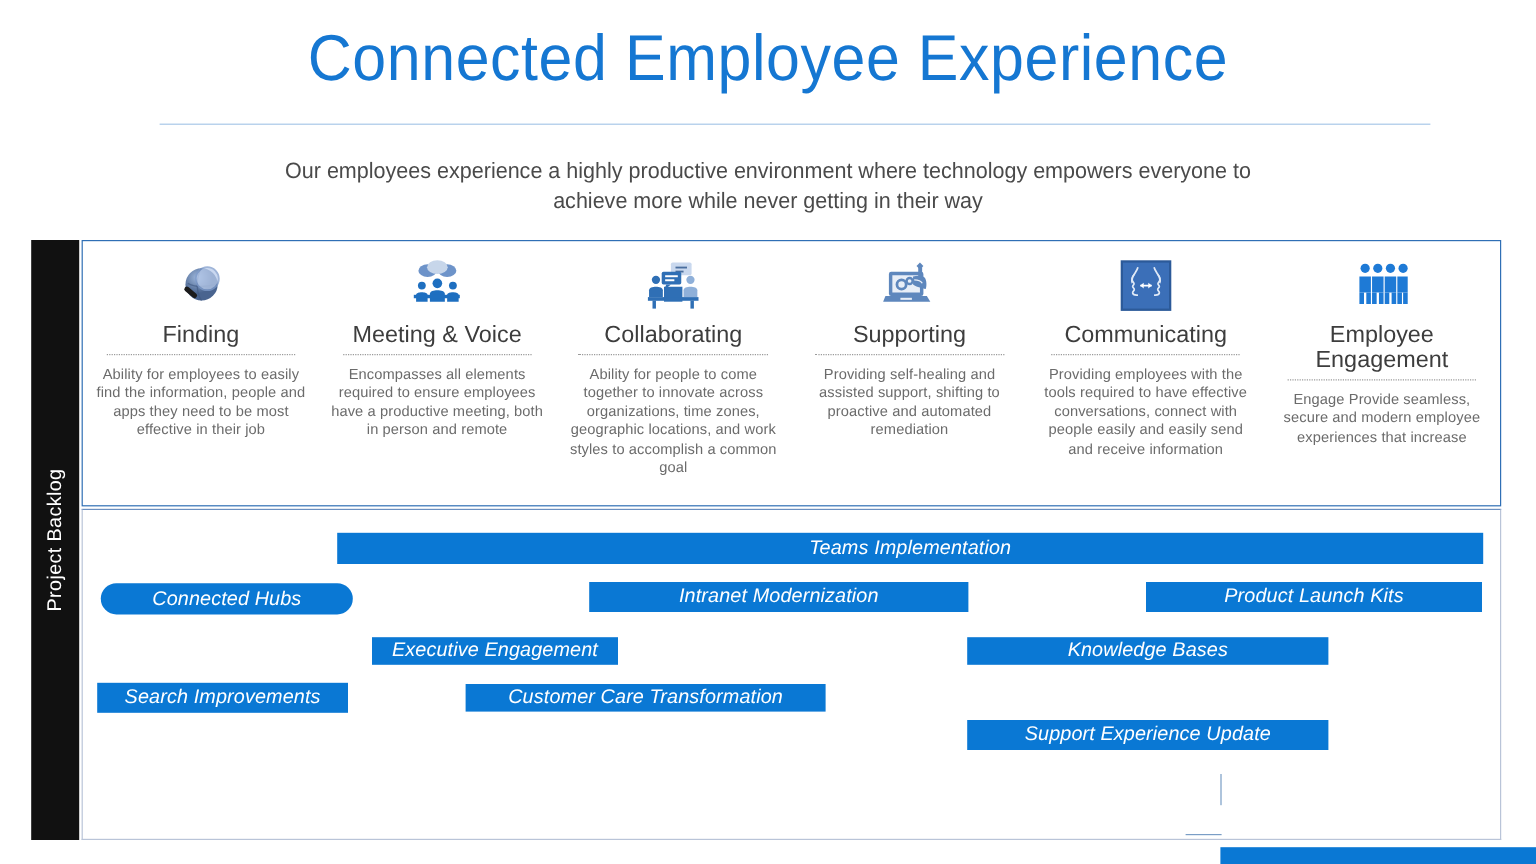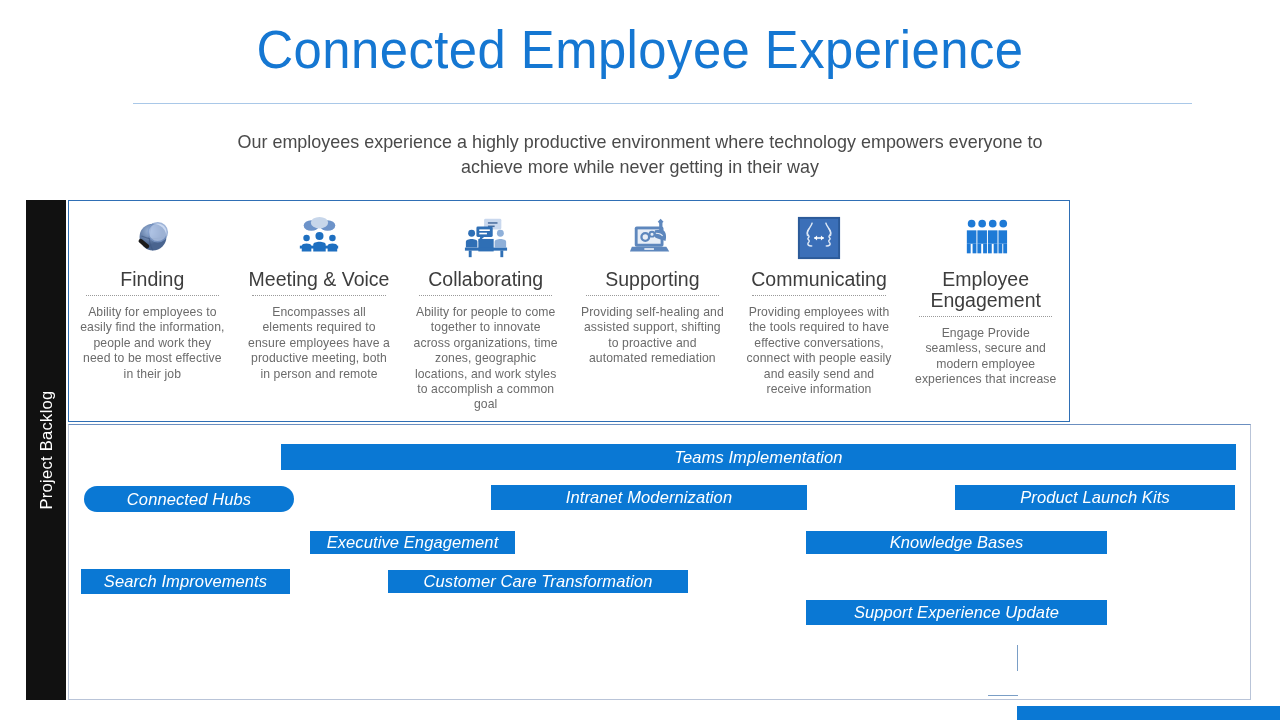--- a/index.html
+++ b/index.html
@@ -49,21 +49,21 @@
     position:absolute;left:50%;top:50%;
     transform:translate(-50%,-50%) rotate(-90deg);
     white-space:nowrap;
     color:#ffffff;
     font-size:16.5px;
     letter-spacing:0.3px;
   }
 
   
   .cards-panel{
-    position:absolute;left:68px;top:200px;width:1002px;height:222px;
+    position:absolute;left:68px;top:200px;width:1183px;height:222px;
     border:1.6px solid #2f6fb5;
     box-sizing:border-box;
     background:#fff;
     display:flex;
   }
   .card{
     flex:1 1 0;
     position:relative;
     padding-top:8px;
     display:flex;flex-direction:column;align-items:center;
@@ -159,21 +159,21 @@
             </defs>
             <circle cx="25" cy="23" r="14" fill="url(#g1)"></circle>
             <path d="M13 22c6 3 14 4 24 1" stroke="#3d5780" stroke-width="1.2" fill="none" opacity=".6"></path>
             <path d="M25 9c-5 7-5 21 0 28" stroke="#3d5780" stroke-width="1.2" fill="none" opacity=".6"></path>
             <circle cx="30" cy="18" r="10" fill="#b9ccec" opacity=".75" stroke="#7f9ccb" stroke-width="1.6"></circle>
             <rect x="12" y="24" width="13" height="4.4" rx="2" transform="rotate(40 12 24)" fill="#1b1b1b"></rect>
           </svg>
         </div>
         <div class="card-title">Finding</div>
         <div class="card-rule"></div>
-        <div class="card-body">Ability for employees to easily find the information, people and work they need to be most effective in their job</div>
+        <div class="card-body">Ability for employees to easily find the information, people and apps they need to be most effective in their job</div>
       </div>
       <div class="card">
         <div class="card-icon">
           <svg width="46" height="46" viewBox="0 0 48 48" xmlns="http://www.w3.org/2000/svg">
             <ellipse cx="16" cy="11" rx="8" ry="5.5" fill="#6d93c9"></ellipse>
             <ellipse cx="33" cy="11" rx="8" ry="5.5" fill="#6d93c9"></ellipse>
             <ellipse cx="24.5" cy="8" rx="9" ry="6" fill="#c7d6ea"></ellipse>
             <circle cx="11" cy="24" r="3.4" fill="#1e6fc0"></circle>
             <path d="M6 38v-6c0-3 10-3 10 0v6z" fill="#1e6fc0"></path>
             <circle cx="24.5" cy="22" r="4.2" fill="#1e6fc0"></circle>

